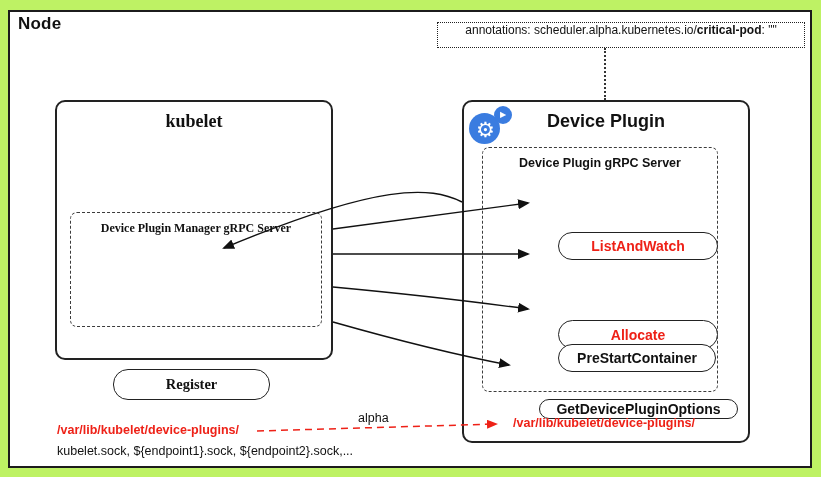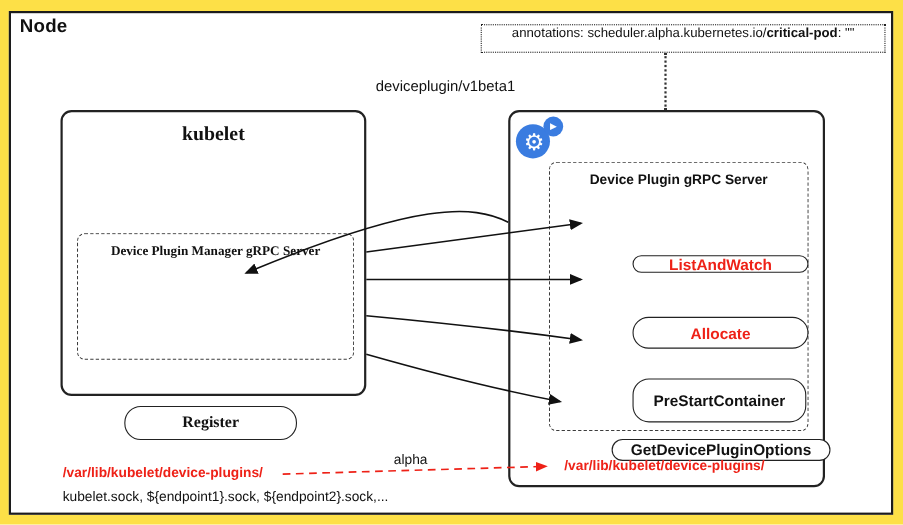--- a/index.html
+++ b/index.html
@@ -5,21 +5,21 @@
   * { margin: 0; padding: 0; box-sizing: border-box; }
   html, body { background: #ffffff; }
   body {
     font-family: "Liberation Sans", "DejaVu Sans", sans-serif;
     color: #111;
   }
   .stage {
     position: relative;
     width: 821px;
     height: 477px;
-    background: #fde047;
+    background: #bef264;
     overflow: hidden;
   }
   .node-box {
     position: absolute;
     left: 8px; top: 10px;
     width: 804px; height: 458px;
     border: 2px solid #1c1c1c;
     background: #fff;
   }
   .node-label {
@@ -70,21 +70,21 @@
     font-size: 18px;
     font-weight: bold;
   }
   .dashed-box {
     position: absolute;
     border: 1.6px dashed #3c3c3c;
     border-radius: 7px;
     background: transparent;
   }
   .dpm-box { left: 13px; top: 110px; width: 252px; height: 115px; }
-  .dpg-box { left: 35px; top: 45px; width: 236px; height: 245px; padding-left: 12px; }
+  .dpg-box { left: 18px; top: 45px; width: 236px; height: 245px; padding-left: 12px; }
   .dashed-box .dashed-title {
     position: absolute;
     top: 8px; left: 0; right: 0;
     text-align: center;
     font-weight: bold;
     white-space: nowrap;
   }
   .dpm-box .dashed-title { font-size: 12px; }
   .dpg-box .dashed-title { font-size: 12.5px; }
   .pill-btn {
@@ -94,23 +94,23 @@
     background: #fff;
     display: flex;
     align-items: center;
     justify-content: center;
     font-weight: bold;
     font-size: 14px;
     white-space: nowrap;
     cursor: default;
   }
   .register-btn { left: 42px; top: 156px; width: 157px; height: 31px; font-size: 14.5px; }
-  .m0 { left: 75px; top: 84px;  width: 160px; height: 16px; }
+  .m0 { left: 75px; top: 84px;  width: 160px; height: 28px; }
   .m1 { left: 75px; top: 140px; width: 160px; height: 29px; }
-  .m2 { left: 75px; top: 196px; width: 158px; height: 40px; }
+  .m2 { left: 75px; top: 196px; width: 158px; height: 28px; }
   .m3 { left: 56px; top: 251px; width: 199px; height: 20px; }
   .dp-icon {
     position: absolute;
     left: 5px; top: 4px;
     width: 48px; height: 44px;
   }
   .icon-circle {
     position: absolute;
     border-radius: 50%;
     display: flex;
@@ -154,43 +154,43 @@
 <div class="stage">
 
   <div class="node-box"></div>
   <div class="node-label">Node</div>
 
   <div class="annotation-box">
     <span><span>annotations: scheduler.alpha.kubernetes.io/</span><b>critical-pod</b><span>: ""</span></span>
   </div>
   <div class="annotation-connector"></div>
 
-  <div class="api-label">deviceplugin/v1beta1</div>
 
   <div class="big-box kubelet-box">
     <div class="box-title">kubelet</div>
     <div class="dashed-box dpm-box">
       <div class="dashed-title">Device Plugin Manager gRPC Server</div>
       <div class="pill-btn register-btn">Register</div>
     </div>
   </div>
 
   <div class="big-box deviceplugin-box">
+    <div class="box-title">Device Plugin</div>
     <div class="dp-icon">
       <div class="icon-circle big" style="background: rgb(58, 124, 224);">
           <span>⚙</span>
         </div>
       <div class="icon-circle small" style="background: rgb(58, 124, 224);">
           <span>▶</span>
         </div>
     </div>
     <div class="dashed-box dpg-box">
       <div class="dashed-title">Device Plugin gRPC Server</div>
       <div class="pill-btn m0" style="color: rgb(238, 33, 23);">ListAndWatch</div>
-      <div class="pill-btn m1" style="color: rgb(238, 33, 23);">Allocate</div>
+      <div class="pill-btn m1" style="color: rgb(238, 33, 23); margin-top: 32px;">Allocate</div>
       <div class="pill-btn m2" style="color: rgb(17, 17, 17);">PreStartContainer</div>
       <div class="pill-btn m3" style="color: rgb(17, 17, 17);">GetDevicePluginOptions</div>
     </div>
   </div>
 
   <div class="path-text path-left" style="color: rgb(238, 33, 23);">/var/lib/kubelet/device-plugins/</div>
   <div class="mount-label">alpha</div>
   <div class="path-text path-right" style="color: rgb(238, 33, 23);">/var/lib/kubelet/device-plugins/</div>
   <div class="sockets-text">kubelet.sock, ${endpoint1}.sock, ${endpoint2}.sock,...</div>
 

